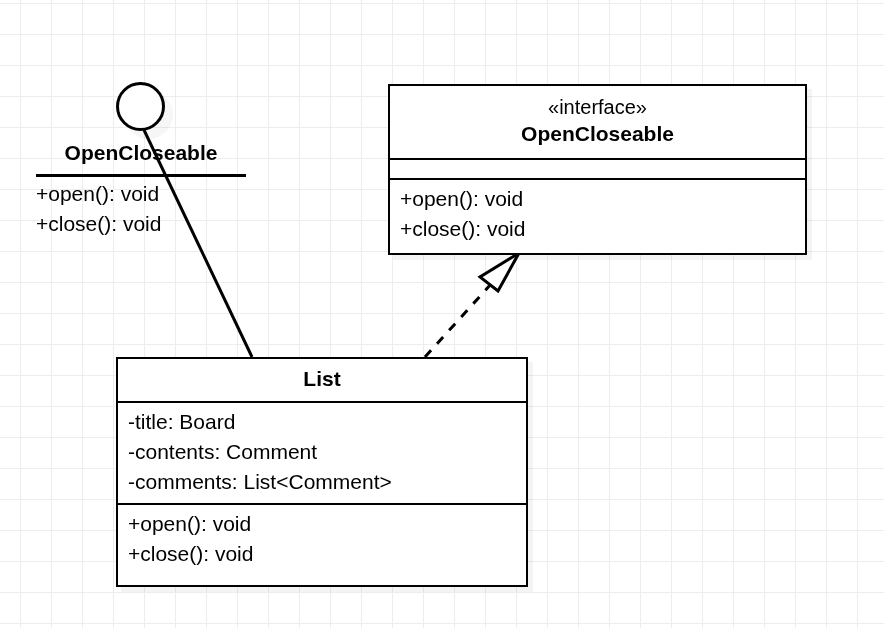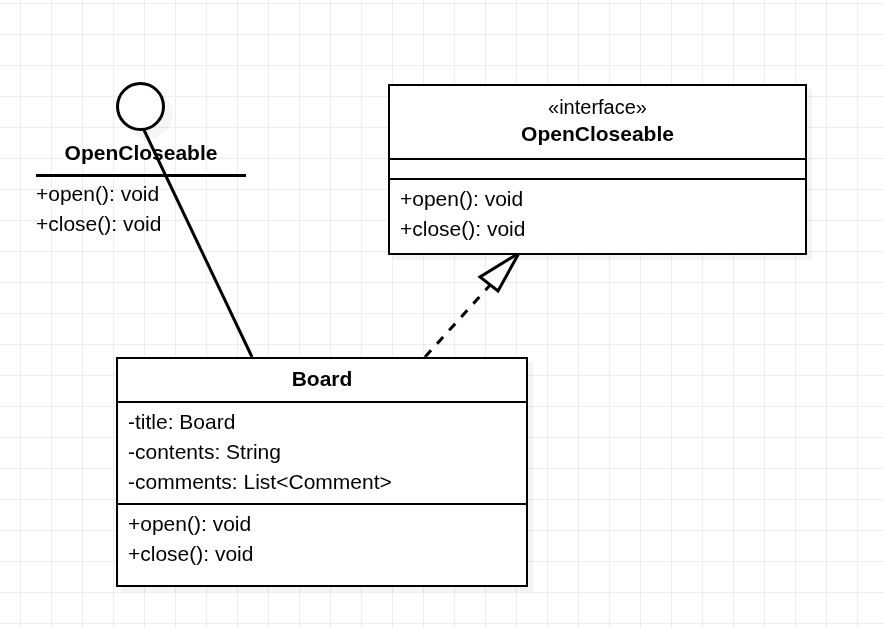--- a/index.html
+++ b/index.html
@@ -161,25 +161,25 @@
     </div>
     <div class="uml-compartment compartment-empty"></div>
     <div class="uml-compartment">
       <div class="member-line">+open(): void</div>
       <div class="member-line">+close(): void</div>
     </div>
   </div>
 
   <div id="board-box" class="uml-box">
     <div class="uml-compartment uml-name-compartment">
-      <div class="class-title">Board</div>
+      <div class="class-title">List</div>
     </div>
     <div class="uml-compartment">
       <div class="member-line">-title: Board</div>
-      <div class="member-line">-contents: String</div>
+      <div class="member-line">-contents: Comment</div>
       <div class="member-line">-comments: List&lt;Comment&gt;</div>
     </div>
     <div class="uml-compartment">
       <div class="member-line">+open(): void</div>
       <div class="member-line">+close(): void</div>
     </div>
   </div>
 
 </div>
 

